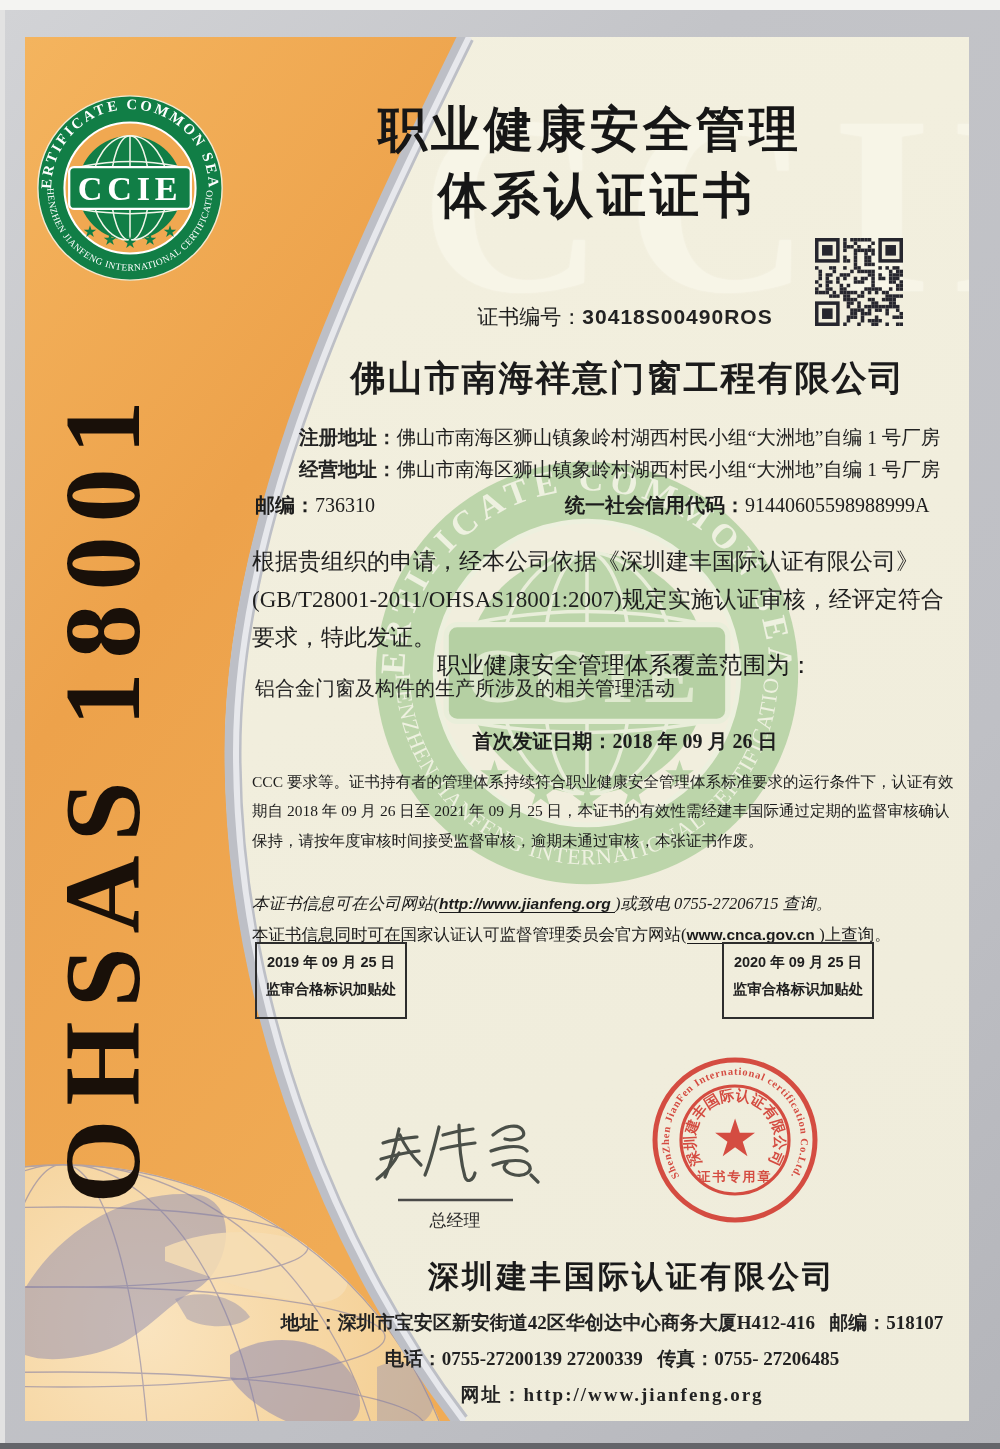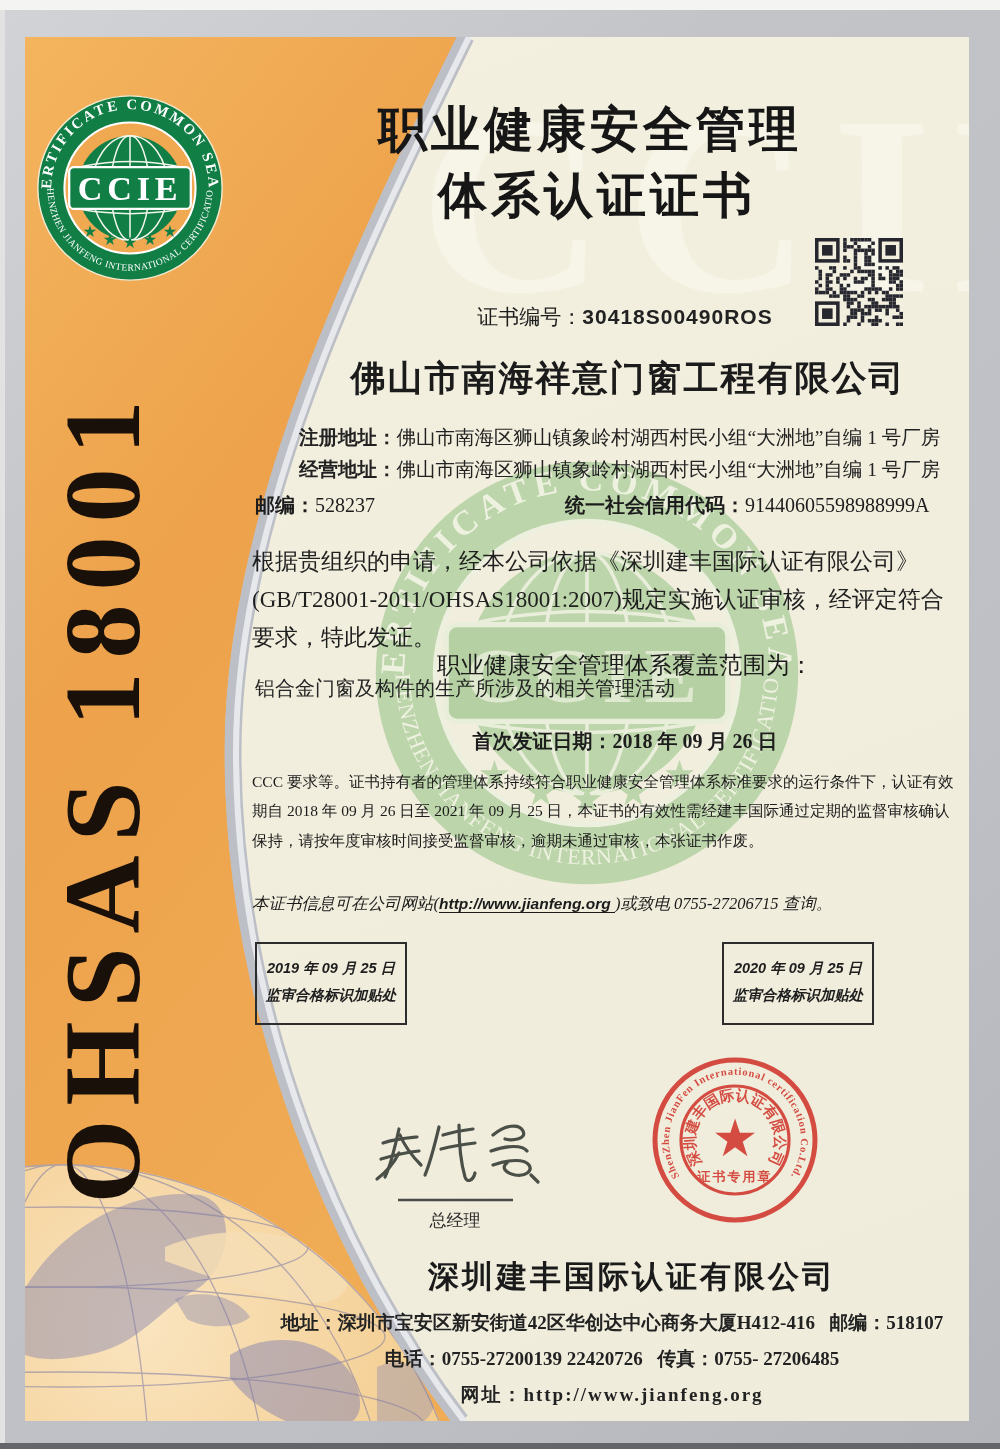--- a/index.html
+++ b/index.html
@@ -36,21 +36,21 @@
   .para{position:absolute;left:227px;top:506px;font-size:23px;line-height:38px;color:#1f1f1f;white-space:nowrap;}
   .scope-head{position:absolute;left:230px;top:612px;width:740px;text-align:center;
         font-size:23.5px;font-weight:normal;color:#1b1b1b;}
   .scope-line{position:absolute;left:230px;top:638px;width:740px;text-align:left;font-size:20px;color:#242424;}
   .first-issue{position:absolute;left:230px;top:691px;width:740px;text-align:center;
         font-size:20px;font-weight:bold;color:#1d1d1d;}
   .fine{position:absolute;left:227px;top:730px;font-size:15.5px;line-height:29.4px;color:#1c1c1c;white-space:nowrap;}
   .infoline{position:absolute;left:227px;font-size:16.5px;color:#1b1b1b;white-space:nowrap;}
   .infoline .url{font-weight:bold;border-bottom:1.5px solid #1b1b1b;font-family:"Liberation Sans",sans-serif;font-size:15.5px;}
   .audit-box{position:absolute;top:905px;width:148px;height:64px;border:2px solid #2d2d2d;
-        text-align:center;padding-top:15px;background:transparent;font-style:italic;}
+        text-align:center;padding-top:9px;background:transparent;}
   .audit-box .d{font-family:"Liberation Sans",sans-serif;font-weight:bold;font-size:14.5px;color:#1e1e1e;}
   .audit-box .l{font-size:14.5px;font-weight:bold;margin-top:8px;color:#1e1e1e;}
   .gm{position:absolute;left:380px;top:1172px;width:100px;text-align:center;font-size:17px;color:#2a2a2a;}
   .issuer-name{position:absolute;left:237px;top:1219px;width:740px;text-align:center;
         font-family:"Liberation Sans",sans-serif;font-weight:bold;font-size:31px;letter-spacing:3px;color:#1a1a1a;}
   .issuer-line{position:absolute;left:230px;width:714px;text-align:center;font-size:19px;
         font-weight:bold;color:#222;white-space:nowrap;}
   .qr-wrap{position:absolute;left:790px;top:201px;width:88px;height:88px;}
 </style>
 </head>
@@ -417,21 +417,21 @@
 
     <div class="company">佛山市南海祥意门窗工程有限公司</div>
 
     <div class="addr" style="top:387px;">
       <span class="lbl">注册地址：</span><span>佛山市南海区狮山镇象岭村湖西村民小组“大洲地”自编 1 号厂房</span>
     </div>
     <div class="addr" style="top:419px;">
       <span class="lbl">经营地址：</span><span>佛山市南海区狮山镇象岭村湖西村民小组“大洲地”自编 1 号厂房</span>
     </div>
     <div class="postal-row">
-      <span class="lbl">邮编：</span><span>528237</span>
+      <span class="lbl">邮编：</span><span>736310</span>
       <span class="credit">
         <span class="lbl">统一社会信用代码：</span><span>91440605598988999A</span>
       </span>
     </div>
 
     <div class="para">
       <div>根据贵组织的申请，经本公司依据《深圳建丰国际认证有限公司》</div>
       <div>(GB/T28001-2011/OHSAS18001:2007)规定实施认证审核，经评定符合</div>
       <div>要求，特此发证。</div>
     </div>
@@ -441,20 +441,23 @@
     <div class="first-issue">首次发证日期：2018 年 09 月 26 日</div>
 
     <div class="fine">
       <div>CCC 要求等。证书持有者的管理体系持续符合职业健康安全管理体系标准要求的运行条件下，认证有效</div>
       <div>期自 2018 年 09 月 26 日至 2021 年 09 月 25 日，本证书的有效性需经建丰国际通过定期的监督审核确认</div>
       <div>保持，请按年度审核时间接受监督审核，逾期未通过审核，本张证书作废。</div>
     </div>
 
     <div class="infoline" style="top:856px;font-style:italic;">
       <span>本证书信息可在公司网站(</span><span class="url">http://www.jianfeng.org </span><span>)或致电 0755-27206715 查询。</span>
+    </div>
+    <div class="infoline" style="top:887px;">
+      <span>本证书信息同时可在国家认证认可监督管理委员会官方网站(</span><span class="url">www.cnca.gov.cn </span><span>)上查询。</span>
     </div>
 
     <div class="audit-box" style="left:230px;">
       <div class="d">2019 年 09 月 25 日</div>
       <div class="l">监审合格标识加贴处</div>
     </div>
     <div class="audit-box" style="left:657px;margin-left:40px;">
       <div class="d">2020 年 09 月 25 日</div>
       <div class="l">监审合格标识加贴处</div>
     </div>
@@ -494,20 +497,20 @@
       </text>
       <text y="16" text-anchor="middle" font-size="52" fill="#d23b31">★</text>
       <text y="41" text-anchor="middle" font-size="13" fill="#d23b31" letter-spacing="2" font-weight="bold">证书专用章</text>
     </svg>
 
     <div class="issuer-name">深圳建丰国际认证有限公司</div>
     <div class="issuer-line" style="top:1273px;">
       <span>地址：</span><span>深圳市宝安区新安街道42区华创达中心商务大厦H412-416</span>&nbsp;&nbsp;&nbsp;<span>邮编：</span><span>518107</span>
     </div>
     <div class="issuer-line" style="top:1309px;">
-      <span>电话：</span><span>0755-27200139   22420726</span>&nbsp;&nbsp;&nbsp;<span>传真：</span><span>0755- 27206485</span>
+      <span>电话：</span><span>0755-27200139   27200339</span>&nbsp;&nbsp;&nbsp;<span>传真：</span><span>0755- 27206485</span>
     </div>
     <div class="issuer-line" style="top:1345px;letter-spacing:2px;">
       <span>网址：</span><span>http://www.jianfeng.org</span>
     </div>
 
   </div>
 </div>
 
 </body></html>

